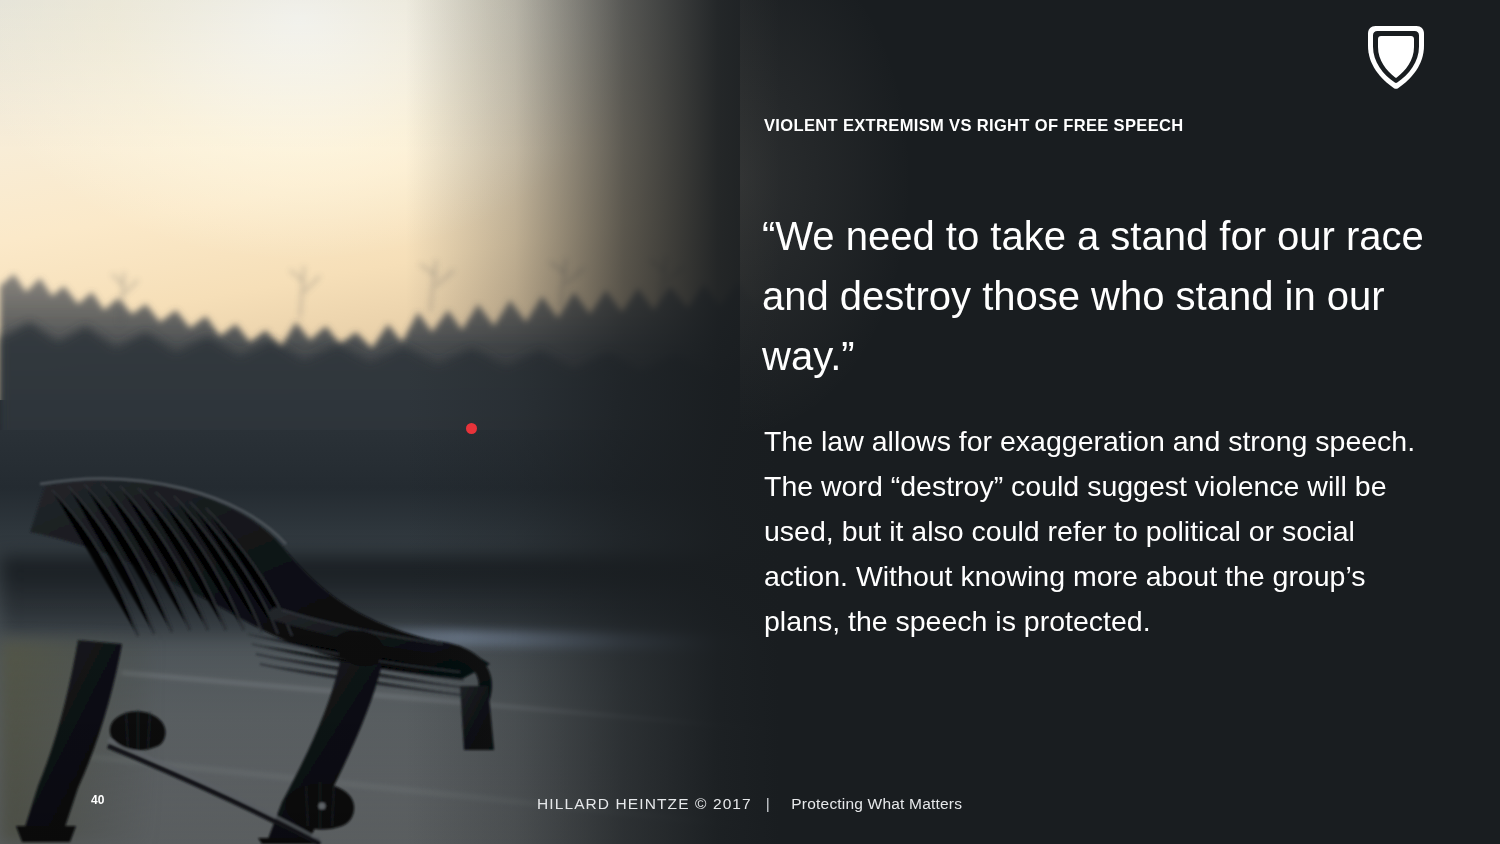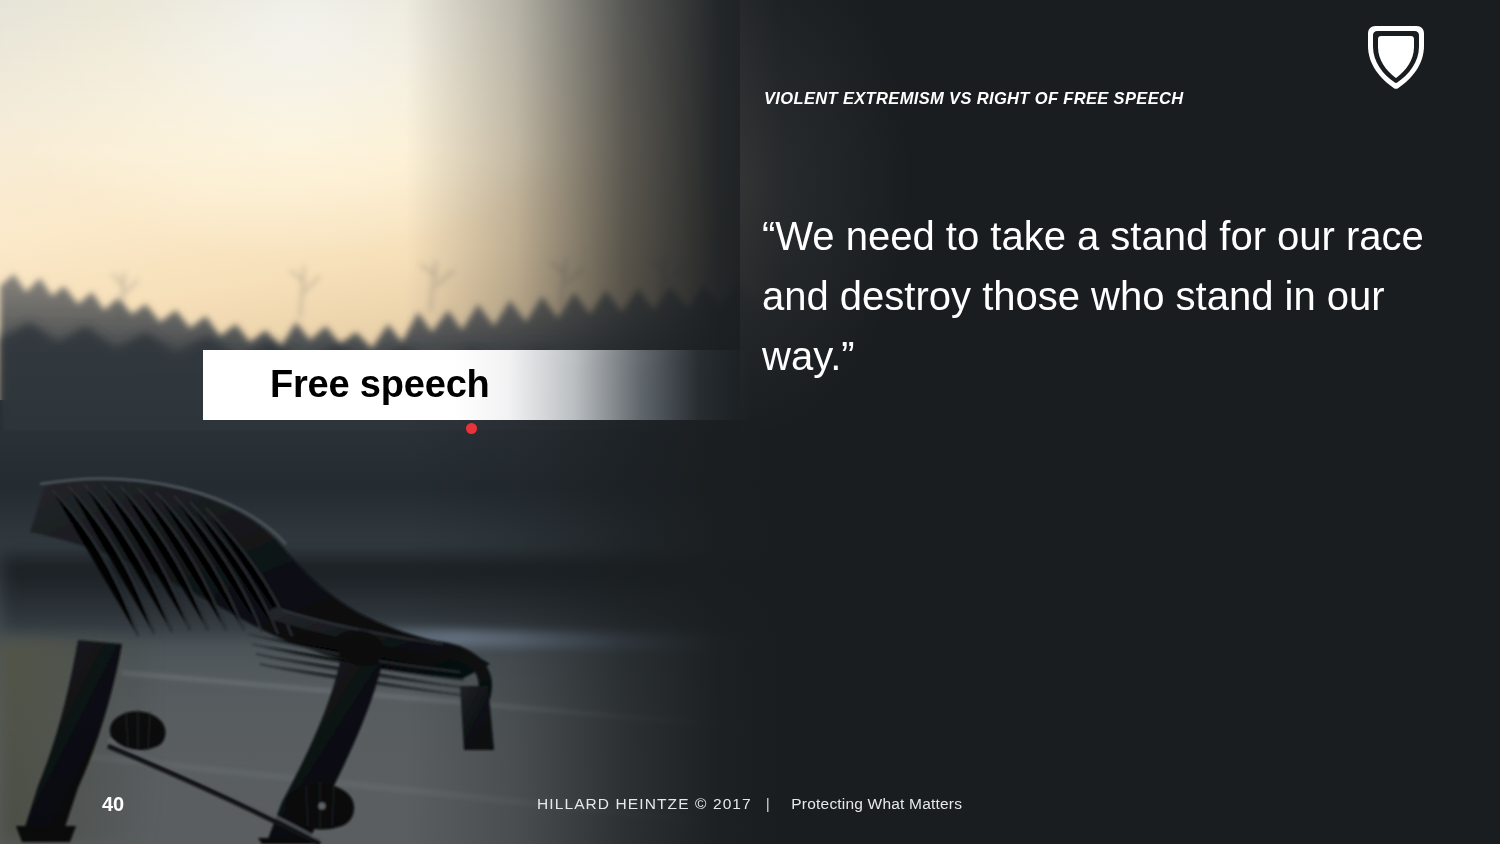--- a/index.html
+++ b/index.html
@@ -144,27 +144,26 @@
     position: absolute;
     left: 740px; top: 0;
     width: 300px; height: 560px;
     background: radial-gradient(ellipse 220px 330px at 0% 32%,
         rgba(210,200,185,0.10) 0%, rgba(190,180,168,0.05) 45%, rgba(0,0,0,0) 78%);
     pointer-events: none;
   }
 
   .eyebrow {
     position: absolute;
-    left: 764px; top: 89px;
+    left: 764px; top: 116px;
     font-size: 16.5px;
     font-weight: bold;
     letter-spacing: 0.35px;
     color: #ffffff;
     white-space: nowrap;
-    font-style: italic;
   }
 
   .quote {
     position: absolute;
     left: 762px; top: 178px;
     width: 670px;
     font-size: 40px;
     line-height: 60px;
     color: #ffffff;
     font-weight: 400;
@@ -208,22 +207,22 @@
     left: 466px; top: 423px;
     width: 11px; height: 11px;
     border-radius: 50%;
     background: #e8333a;
     filter: blur(0.6px);
   }
 
   
   .page-number {
     position: absolute;
-    left: 102px; top: 793px;
-    font-size: 20px;
+    left: 91px; top: 793px;
+    font-size: 12px;
     font-weight: bold;
     color: #ffffff;
   }
   .footer {
     position: absolute;
     left: 537px; top: 795px;
     font-size: 15.5px;
     color: #e6e8ea;
     letter-spacing: 0.5px;
     white-space: nowrap;
@@ -378,24 +377,22 @@
          C53,8.6 51.4,7 48.5,7 Z"></path>
     <path fill="#ffffff" d="M15,12 C13.2,12 12,13.2 12,15 L12,23 C12,36.5 20.5,47 29.2,53.4
          C29.7,53.8 30.3,53.8 30.8,53.4 C39.5,47 48,36.5 48,23 L48,15
          C48,13.2 46.8,12 45,12 Z"></path>
   </svg>
 
   <div class="eyebrow">VIOLENT EXTREMISM VS RIGHT OF FREE SPEECH</div>
 
   <div class="quote">“We need to take a stand for our race and destroy those who stand in our way.”</div>
 
-
-  <div class="callout">
-    <span class="callout-label">Free speech</span>
-  </div>
+  <div class="body-copy">The law allows for exaggeration and strong speech. The word “destroy” could suggest violence will be used, but it also could refer to political or social action. Without knowing more about the group’s plans, the speech is protected.</div>
+
   <div class="red-dot"></div>
 
   <div class="page-number">40</div>
   <div class="footer">
     <span class="brand">HILLARD HEINTZE  © 2017</span><span class="sep">|</span><span class="tag">Protecting What Matters</span>
   </div>
 
 </div>
 
 </body></html>

